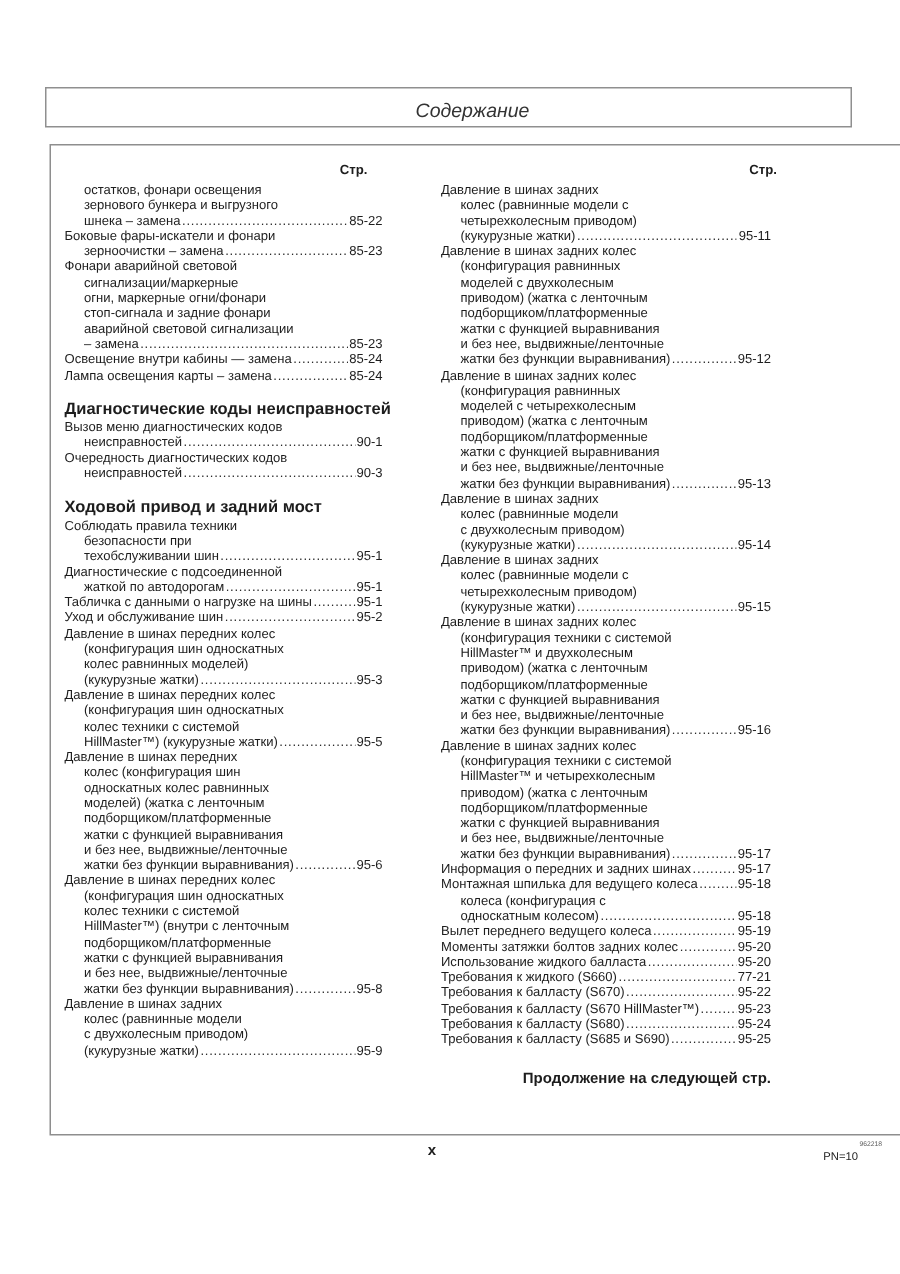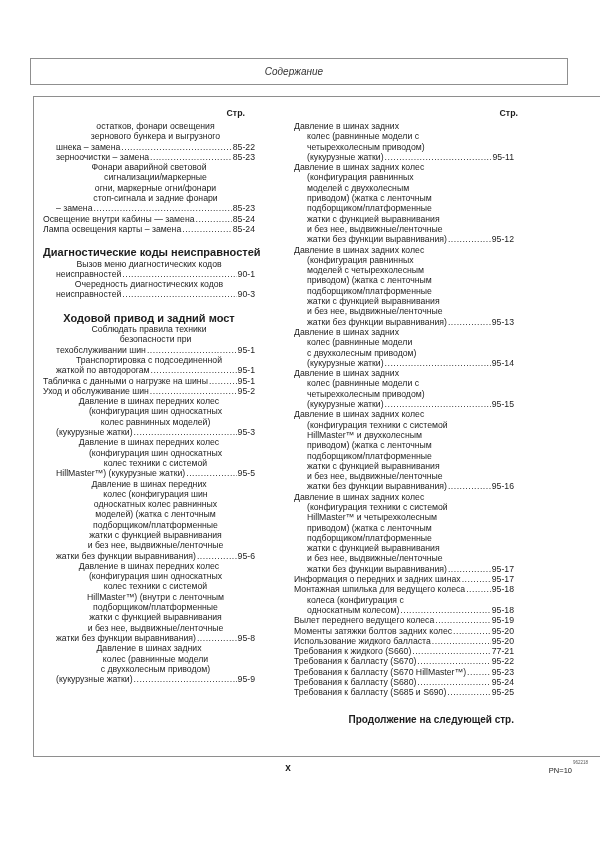--- a/index.html
+++ b/index.html
@@ -6,34 +6,34 @@
   body {
     width:600px; height:849px; background:#ffffff; position:relative;
     font-family:"Liberation Sans", sans-serif; color:#1d1d1d; overflow:hidden;
   }
   
   .header-band {
     position:absolute; left:30px; top:58px; width:538px; height:27px;
     border:1px solid #8f8f8f; box-sizing:border-box;
   }
   .header-title {
-    position:absolute; left:24px; top:66px; width:540px; text-align:center;
-    font-style:italic; font-size:10px; color:#333;
+    position:absolute; left:45px; top:66px; width:540px; text-align:center;
+    font-style:italic; font-size:13px; color:#333;
   }
   
   .content-box {
     position:absolute; left:33px; top:96px; width:577px; height:661px;
     border:1px solid #8e8e8e; box-sizing:border-box;
   }
   .col-label { position:absolute; top:11px; font-weight:bold; font-size:8.8px; text-align:right; }
   .col-label.left  { left:9px;  width:202px; }
   .col-label.right { left:260px; width:224px; }
 
   .toc-col { position:absolute; top:24px; font-size:8.7px; line-height:10.3px; }
-  .toc-col.left  { left:9px;   width:212px;text-align:center; }
+  .toc-col.left  { left:9px;   width:212px; }
   .toc-col.right { left:260px; width:220px; }
 
   .toc-heading { font-weight:bold; font-size:11px; margin:13px 0 1px 0; white-space:nowrap; }
   .toc-entry   { }
   .toc-line    { white-space:nowrap; }
   .toc-line.indent { padding-left:13px; }
   .toc-line.last   { display:flex; }
   .toc-line .t  { flex:0 0 auto; }
   .toc-line .dots {
     flex:1 1 auto; overflow:hidden; margin:0 1px; white-space:nowrap;
@@ -68,31 +68,33 @@
       <div class="toc-entry">
         <div class="toc-line indent"><span class="t">остатков, фонари освещения</span></div>
         <div class="toc-line indent"><span class="t">зернового бункера и выгрузного</span></div>
         <div class="toc-line indent last">
           <span class="t">шнека – замена</span>
           <span class="dots"></span>
           <span class="pg">85-22</span>
         </div>
       </div>
       <div class="toc-entry">
+        <div class="toc-line"><span class="t">Боковые фары-искатели и фонари</span></div>
         <div class="toc-line indent last">
           <span class="t">зерноочистки – замена</span>
           <span class="dots"></span>
           <span class="pg">85-23</span>
         </div>
       </div>
       <div class="toc-entry">
         <div class="toc-line"><span class="t">Фонари аварийной световой</span></div>
         <div class="toc-line indent"><span class="t">сигнализации/маркерные</span></div>
         <div class="toc-line indent"><span class="t">огни, маркерные огни/фонари</span></div>
         <div class="toc-line indent"><span class="t">стоп-сигнала и задние фонари</span></div>
+        <div class="toc-line indent"><span class="t">аварийной световой сигнализации</span></div>
         <div class="toc-line indent last">
           <span class="t">– замена</span>
           <span class="dots"></span>
           <span class="pg">85-23</span>
         </div>
       </div>
       <div class="toc-entry">
         <div class="toc-line last">
           <span class="t">Освещение внутри кабины — замена</span>
           <span class="dots"></span>
@@ -127,21 +129,21 @@
       <div class="toc-entry">
         <div class="toc-line"><span class="t">Соблюдать правила техники</span></div>
         <div class="toc-line indent"><span class="t">безопасности  при</span></div>
         <div class="toc-line indent last">
           <span class="t">техобслуживании шин</span>
           <span class="dots"></span>
           <span class="pg">95-1</span>
         </div>
       </div>
       <div class="toc-entry">
-        <div class="toc-line"><span class="t">Транспортировка с подсоединенной</span></div>
+        <div class="toc-line"><span class="t">Диагностические с подсоединенной</span></div>
         <div class="toc-line indent last">
           <span class="t">жаткой по автодорогам</span>
           <span class="dots"></span>
           <span class="pg">95-1</span>
         </div>
       </div>
       <div class="toc-entry">
         <div class="toc-line last">
           <span class="t">Табличка с данными о нагрузке на шины</span>
           <span class="dots"></span>

